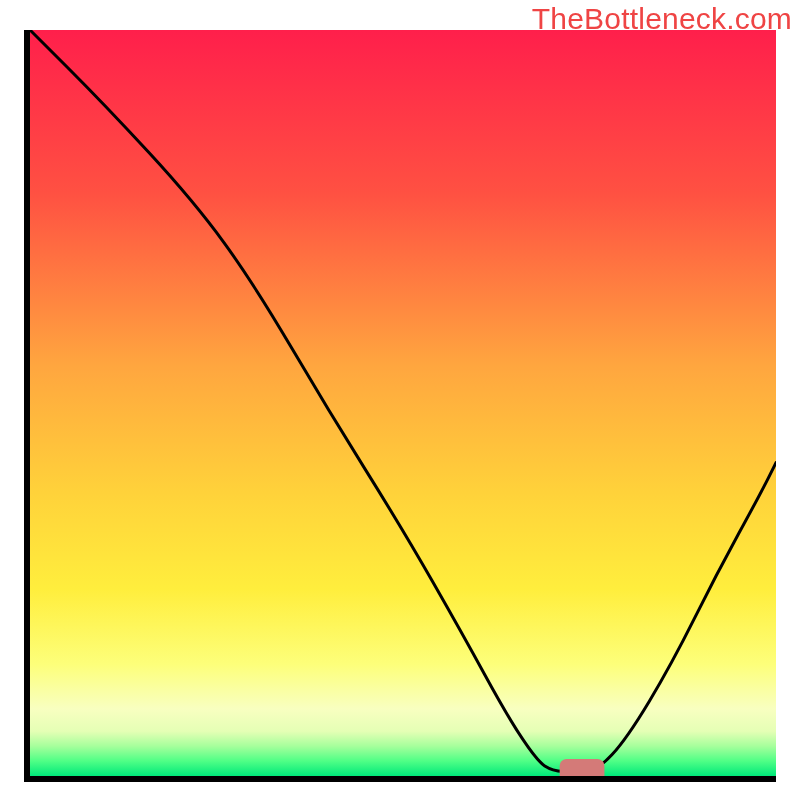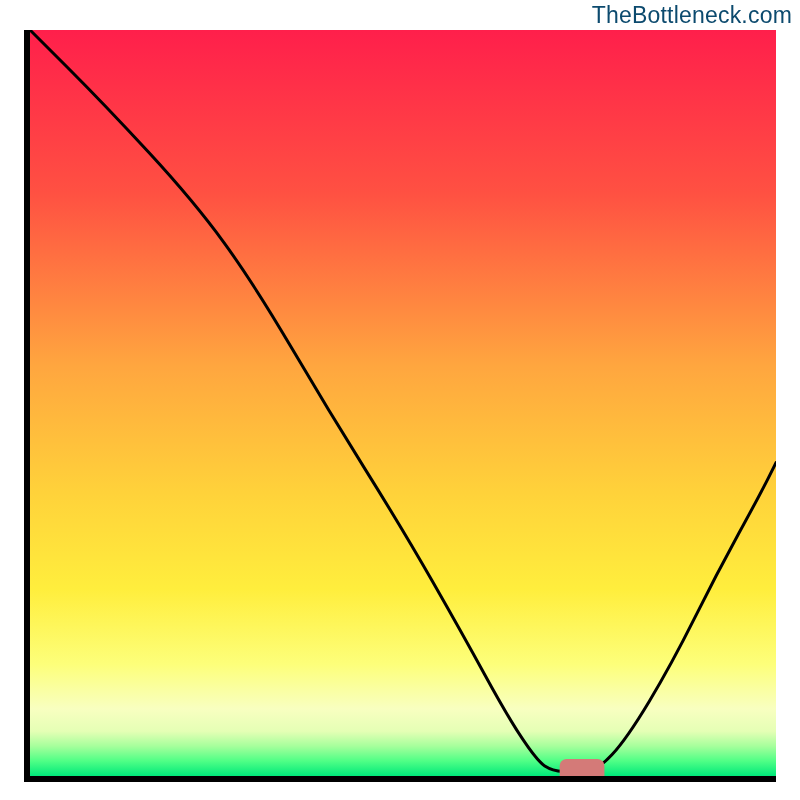--- a/index.html
+++ b/index.html
@@ -14,22 +14,22 @@
   .chart-outer {
     position: relative;
     width: 800px;
     height: 800px;
     background: #ffffff;
   }
   .watermark {
     position: absolute;
     top: 2px;
     right: 8px;
-    font-size: 23px;
-    color: #0c4a6e;
+    font-size: 30px;
+    color: #ef4444;
     font-weight: 500;
     letter-spacing: 0.2px;
     z-index: 10;
     text-align: right;
   }
   .plot-area {
     position: absolute;
     left: 24px;
     top: 30px;
     width: 752px;

